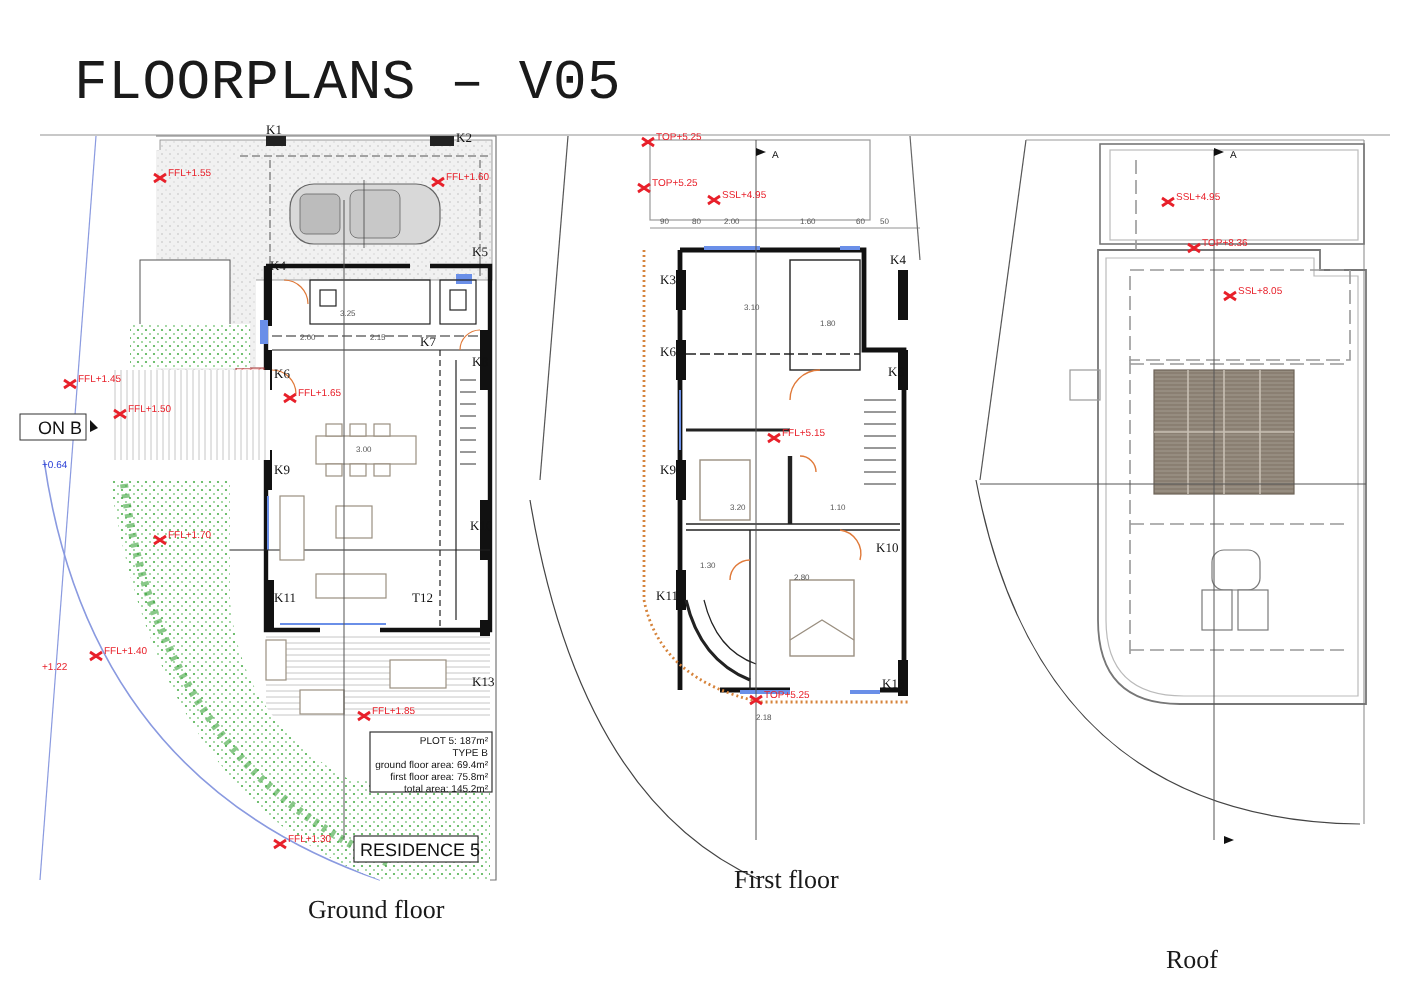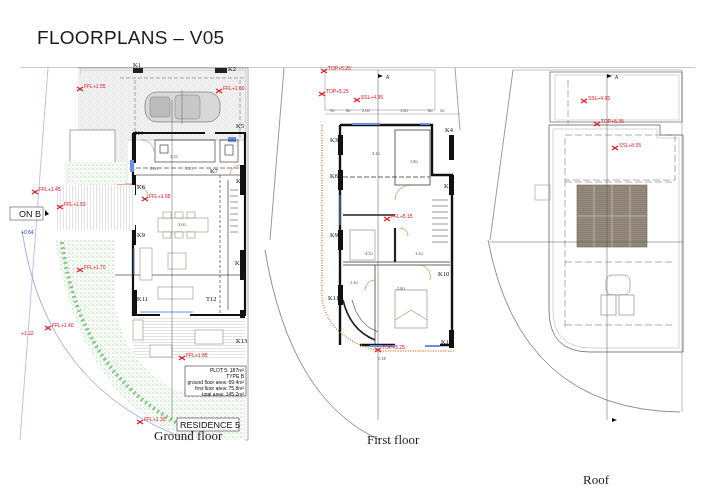--- a/index.html
+++ b/index.html
@@ -1,20 +1,20 @@
 <!DOCTYPE html>
 <html><head>
 <meta charset="utf-8">
 <style>
   * { box-sizing: border-box; margin: 0; padding: 0; }
   html, body { width: 705px; height: 498px; background: #ffffff; overflow: hidden; }
   body { position: relative; font-family: "DejaVu Sans", sans-serif; }
   .page-title {
     position: absolute; left: 37px; top: 27px;
-    font-family: Liberation Sans, sans-serif; font-size: 19px; color: #1a1a1a;
+    font-family: Liberation Mono, monospace; font-size: 28px; color: #1a1a1a;
     letter-spacing: 0.3px;
   }
   .top-rule { position: absolute; left: 20px; top: 67px; width: 675px; height: 1px; background: #c8c8c8; }
   .floor-label {
     position: absolute; font-family: "Liberation Serif", serif; font-size: 13px; color: #1a1a1a;
   }
   svg.plans { position: absolute; left: 0; top: 0; }
   .lvl { font-family: "Liberation Sans", sans-serif; font-size: 5px; fill: #e8202a; }
   .lvl-blue { font-family: "Liberation Sans", sans-serif; font-size: 5px; fill: #2a3fd6; }
   .kcol { font-family: "Liberation Serif", serif; font-size: 6.5px; fill: #111; }
@@ -371,15 +371,15 @@
       <use href="#lvlmark" x="584" y="101"></use>
         <text class="lvl" x="588" y="100">SSL+4.95</text>
       <use href="#lvlmark" x="597" y="124"></use>
         <text class="lvl" x="601" y="123">TOP+8.36</text>
       <use href="#lvlmark" x="615" y="148"></use>
         <text class="lvl" x="619" y="147">SSL+8.05</text>
     </g>
   </g>
 </svg>
 
-<div class="floor-label" style="left:154px; top:428px;">Ground floor</div>
+<div class="floor-label" style="left:154px; top:447px;">Ground floor</div>
 <div class="floor-label" style="left:367px; top:432px;">First floor</div>
 <div class="floor-label" style="left:583px; top:472px;">Roof</div>
 
 </body></html>

